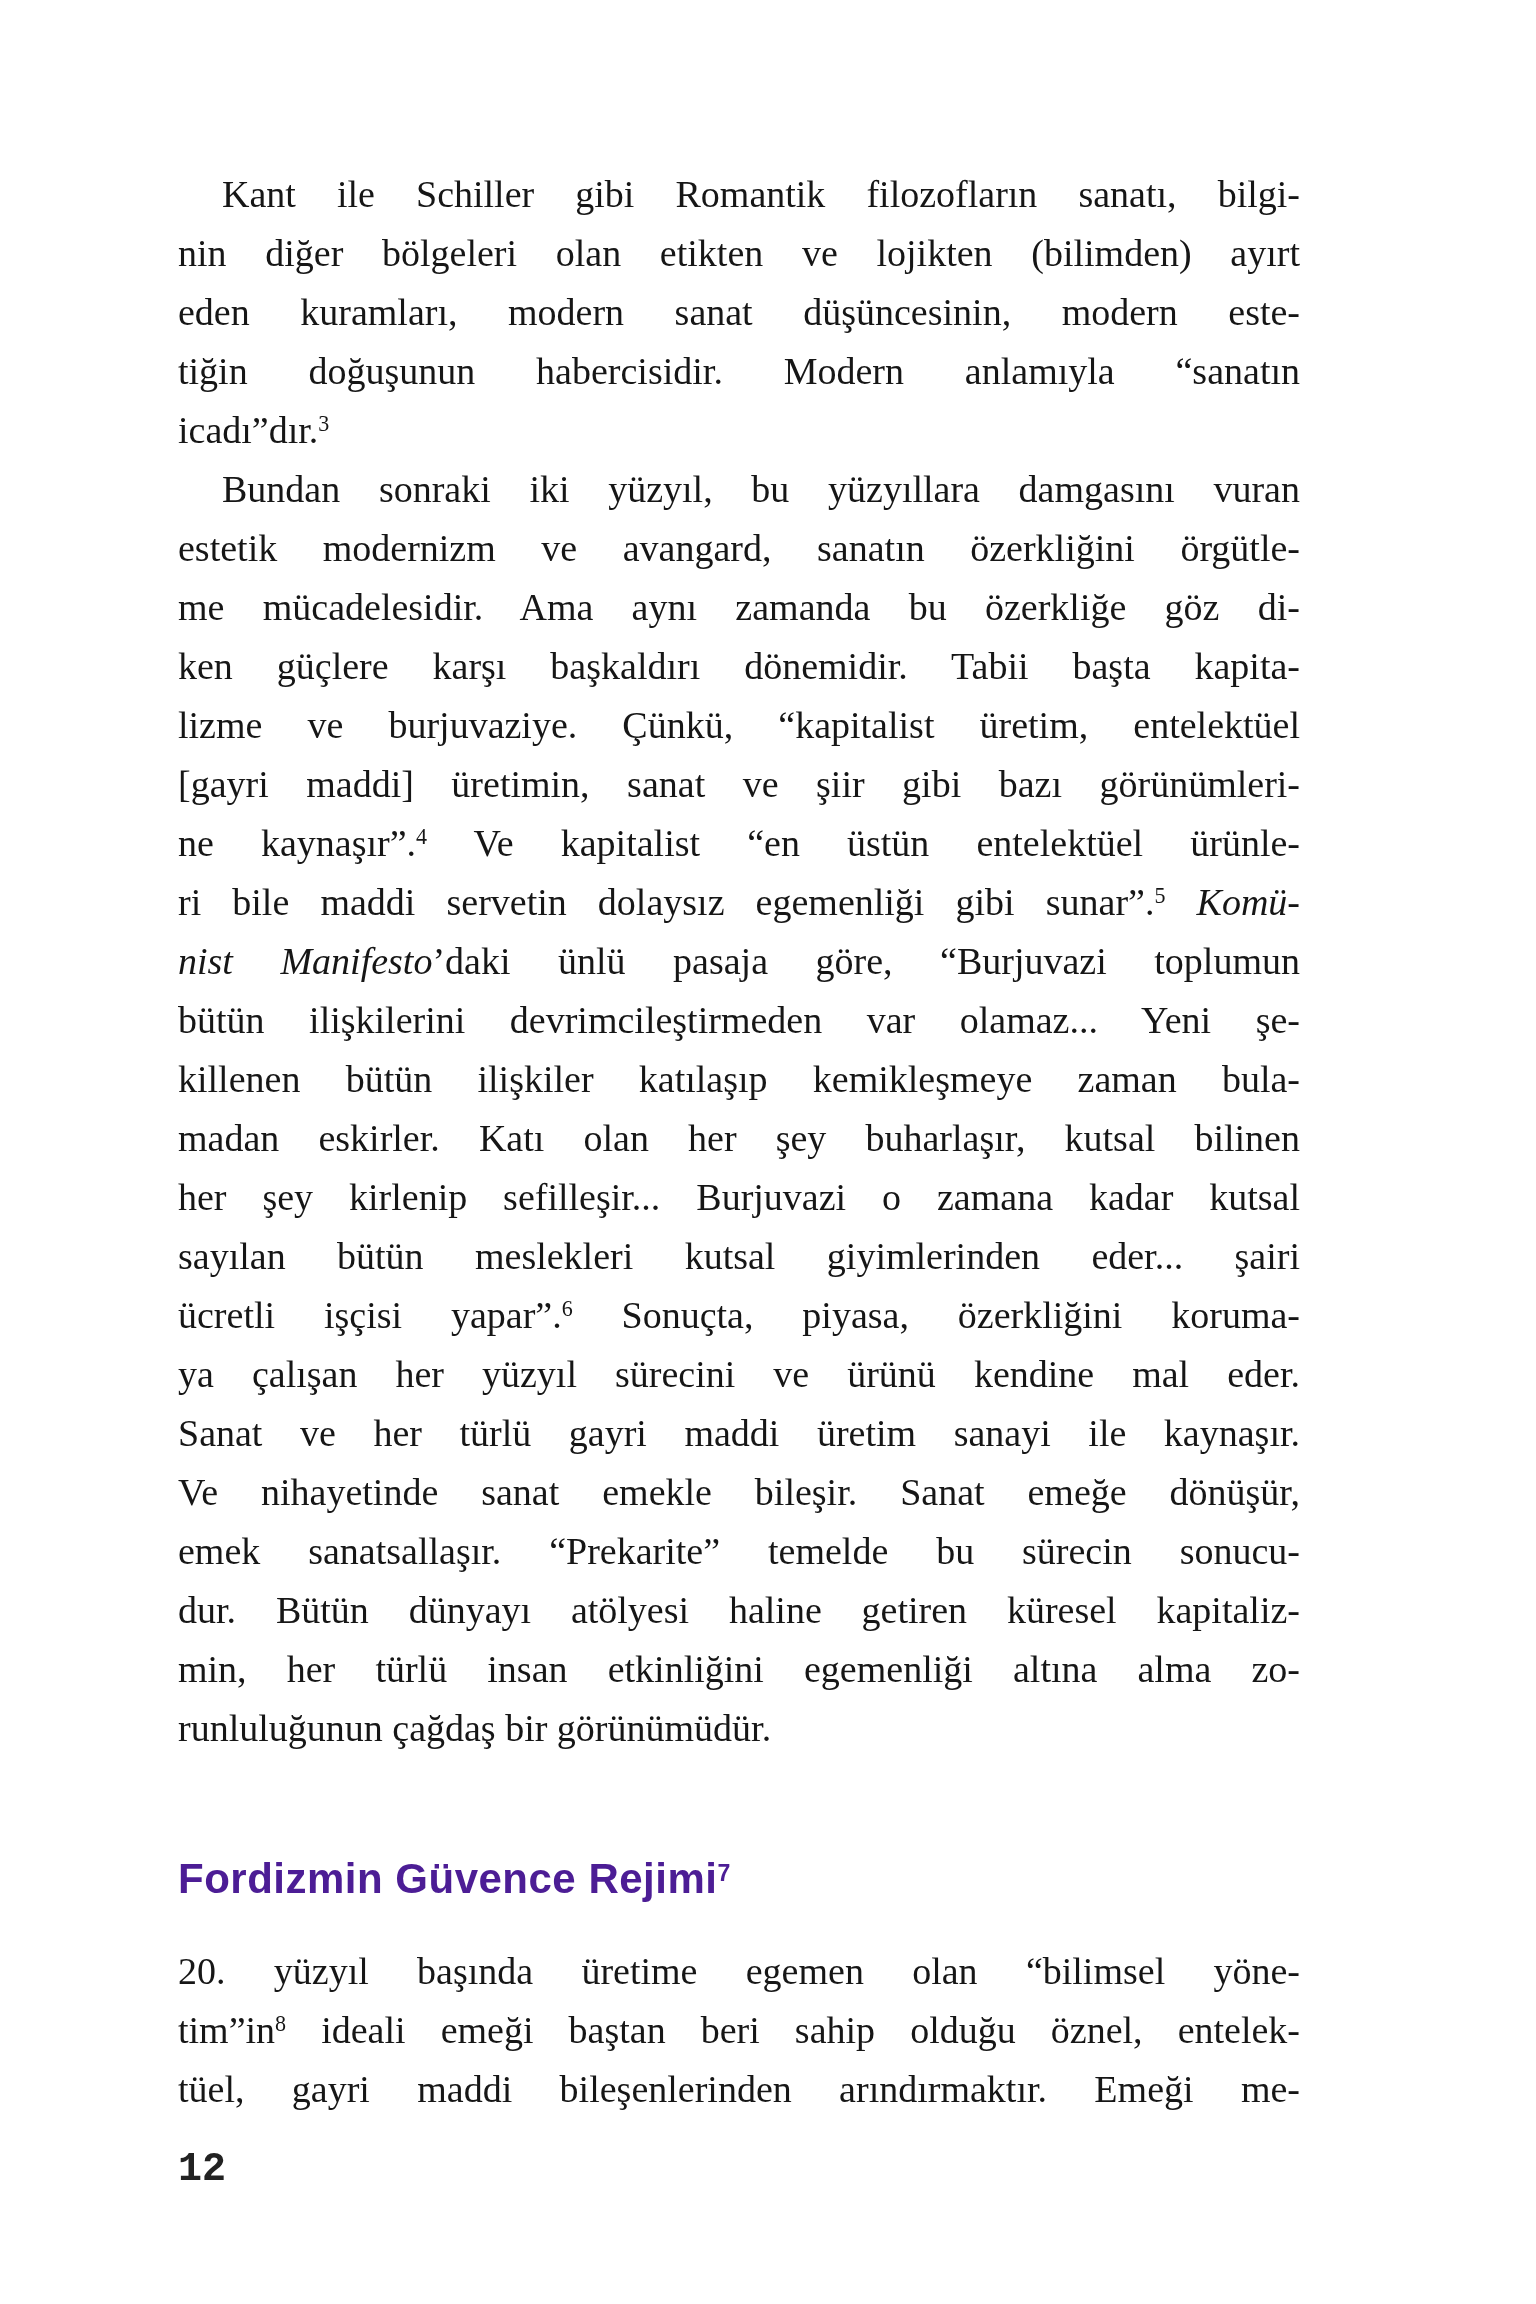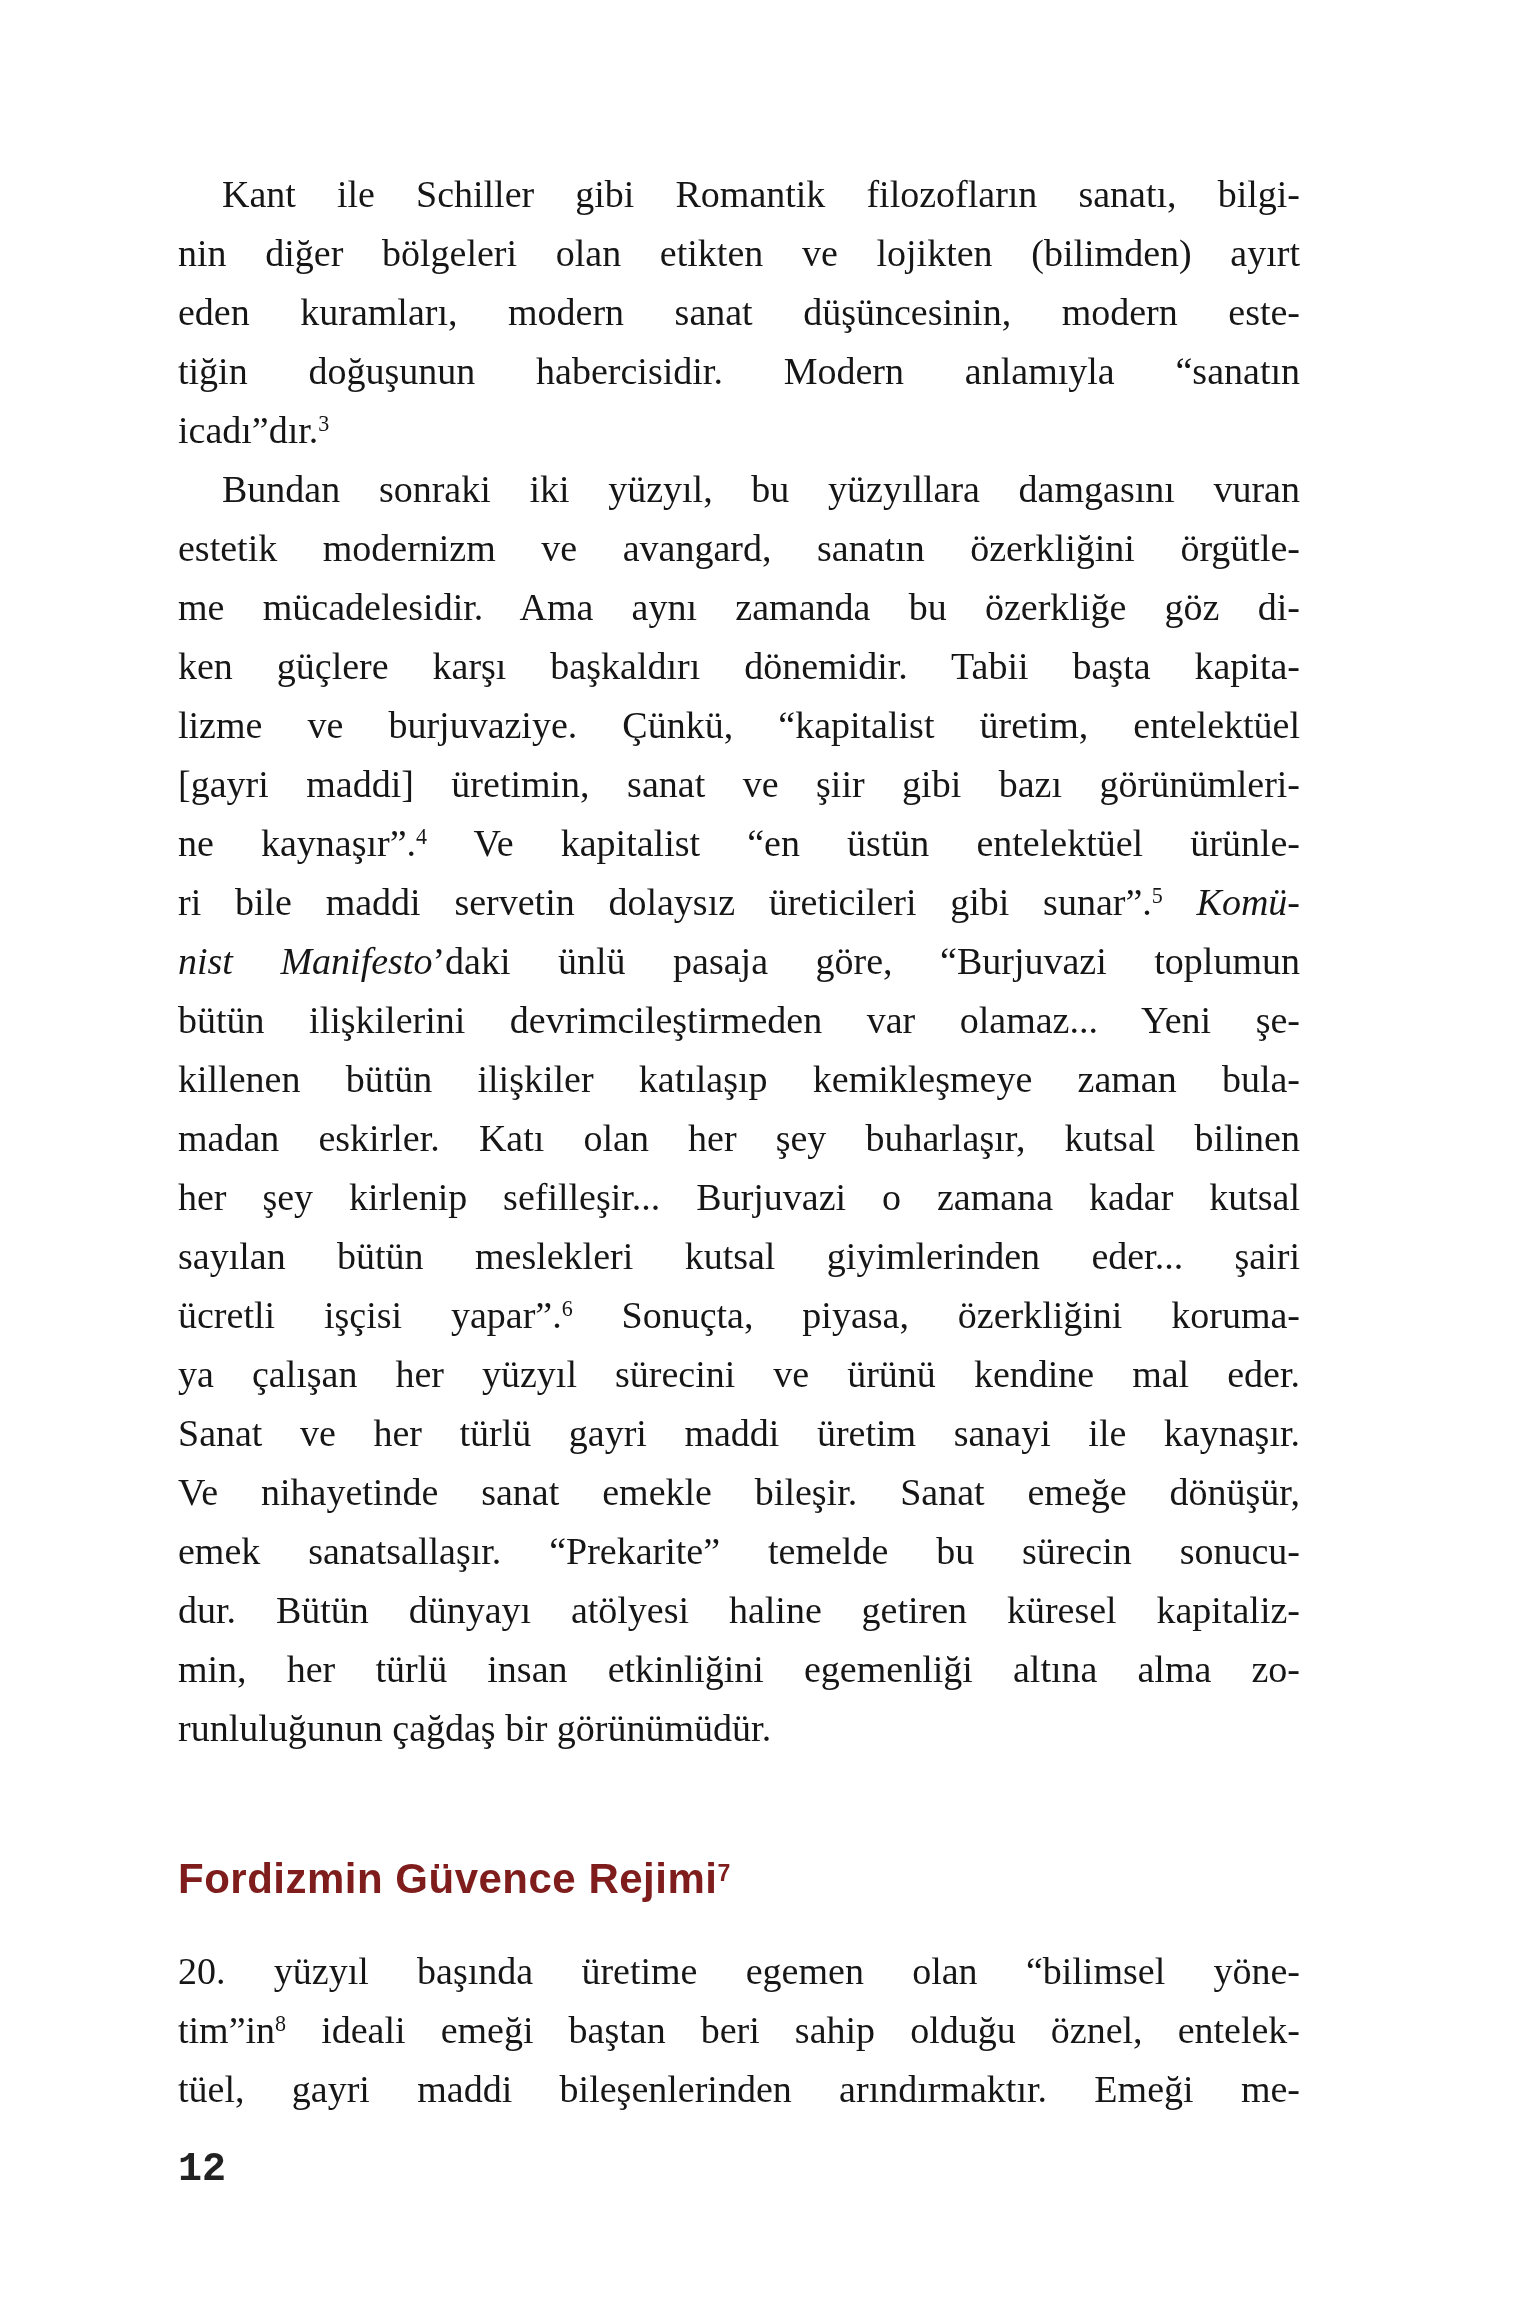--- a/index.html
+++ b/index.html
@@ -39,21 +39,21 @@
     top: -0.55em;
   }
   .heading {
     position: absolute;
     left: 178px;
     top: 1858px;
     font-family: "Liberation Sans", sans-serif;
     font-weight: 700;
     font-size: 42px;
     line-height: 1;
-    color: #7f1d1d;
+    color: #4c1d95;
     letter-spacing: 0.5px;
   }
   .heading .sup { font-size: 0.55em; top: -0.5em; font-weight: 700; }
   .page-number {
     position: absolute;
     left: 178px;
     top: 2150px;
     font-family: Liberation Mono, monospace;
     font-weight: 700;
     font-size: 40px;
@@ -74,21 +74,21 @@
         <div class="line last"><span>icadı”dır.</span><span class="sup">3</span></div>
       </div>
       <div>
         <div class="line indent"><span>Bundan sonraki iki yüzyıl, bu yüzyıllara damgasını vuran</span></div>
         <div class="line"><span>estetik modernizm ve avangard, sanatın özerkliğini örgütle-</span></div>
         <div class="line"><span>me mücadelesidir. Ama aynı zamanda bu özerkliğe göz di-</span></div>
         <div class="line"><span>ken güçlere karşı başkaldırı dönemidir. Tabii başta kapita-</span></div>
         <div class="line"><span>lizme ve burjuvaziye. Çünkü, “kapitalist üretim, entelektüel</span></div>
         <div class="line"><span>[gayri maddi] üretimin, sanat ve şiir gibi bazı görünümleri-</span></div>
         <div class="line"><span>ne kaynaşır”.</span><span class="sup">4</span><span> Ve kapitalist “en üstün entelektüel ürünle-</span></div>
-        <div class="line"><span>ri bile maddi servetin dolaysız üreticileri gibi sunar”.</span><span class="sup">5</span><span> </span><span class="i">Komü-</span></div>
+        <div class="line"><span>ri bile maddi servetin dolaysız egemenliği gibi sunar”.</span><span class="sup">5</span><span> </span><span class="i">Komü-</span></div>
         <div class="line"><span class="i">nist Manifesto</span><span>’daki ünlü pasaja göre, “Burjuvazi toplumun</span></div>
         <div class="line"><span>bütün ilişkilerini devrimcileştirmeden var olamaz... Yeni şe-</span></div>
         <div class="line"><span>killenen bütün ilişkiler katılaşıp kemikleşmeye zaman bula-</span></div>
         <div class="line"><span>madan eskirler. Katı olan her şey buharlaşır, kutsal bilinen</span></div>
         <div class="line"><span>her şey kirlenip sefilleşir... Burjuvazi o zamana kadar kutsal</span></div>
         <div class="line"><span>sayılan bütün meslekleri kutsal giyimlerinden eder... şairi</span></div>
         <div class="line"><span>ücretli işçisi yapar”.</span><span class="sup">6</span><span> Sonuçta, piyasa, özerkliğini koruma-</span></div>
         <div class="line"><span>ya çalışan her yüzyıl sürecini ve ürünü kendine mal eder.</span></div>
         <div class="line"><span>Sanat ve her türlü gayri maddi üretim sanayi ile kaynaşır.</span></div>
         <div class="line"><span>Ve nihayetinde sanat emekle bileşir. Sanat emeğe dönüşür,</span></div>

